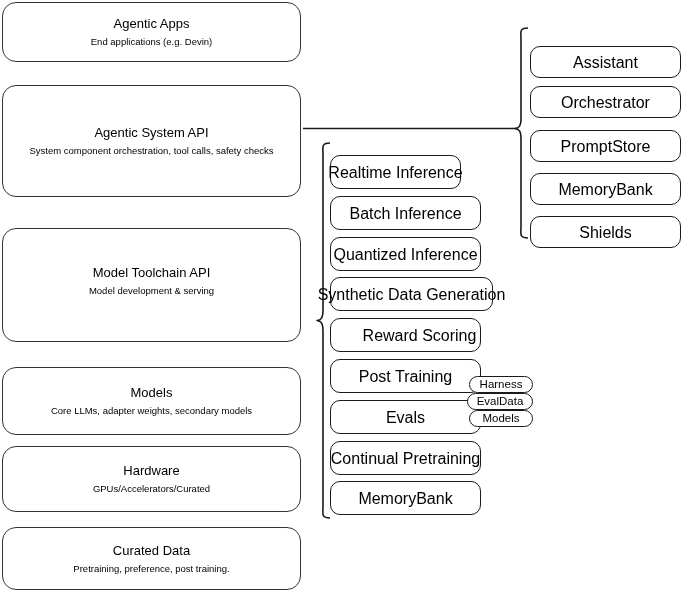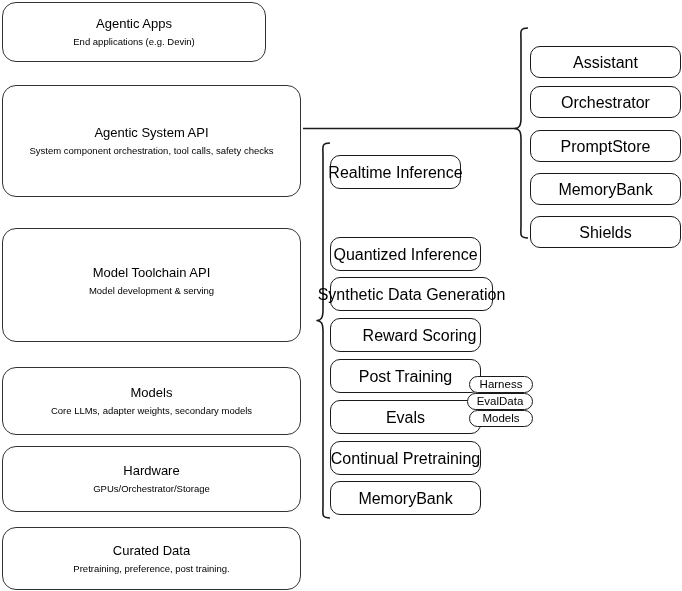--- a/index.html
+++ b/index.html
@@ -118,21 +118,21 @@
 
     <path d="M 330 143
              C 321 143, 323 147, 323 155
              L 323 310
              C 323 318, 321 320, 317 320.5
              C 321 321, 323 323, 323 331
              L 323 506
              C 323 514, 321 518, 330 518"></path>
   </svg>
 
-  <div class="node layer" style="left:2px; top:2px; width:264px; height:60px;">
+  <div class="node layer" style="left:2px; top:2px; width:299px; height:60px;">
     <div class="title">Agentic Apps</div>
     <div class="subtitle">End applications (e.g. Devin)</div>
   </div>
 
   <div class="node layer" style="left:2px; top:85px; width:299px; height:112px;">
     <div class="title">Agentic System API</div>
     <div class="subtitle">System component orchestration, tool calls, safety checks</div>
   </div>
 
   <div class="node layer top-align" style="left:2px; top:228px; width:299px; height:114px; padding-top:36px;">
@@ -140,31 +140,34 @@
     <div class="subtitle">Model development &amp; serving</div>
   </div>
 
   <div class="node layer" style="left:2px; top:367px; width:299px; height:68px;">
     <div class="title">Models</div>
     <div class="subtitle">Core LLMs, adapter weights, secondary models</div>
   </div>
 
   <div class="node layer" style="left:2px; top:446px; width:299px; height:66px;">
     <div class="title">Hardware</div>
-    <div class="subtitle">GPUs/Orchestrator/Storage</div>
+    <div class="subtitle">GPUs/Accelerators/Curated</div>
   </div>
 
   <div class="node layer" style="left:2px; top:527px; width:299px; height:63px;">
     <div class="title">Curated Data</div>
     <div class="subtitle">Pretraining, preference, post training.</div>
   </div>
 
   <div class="node chip" style="left:330px; top:143px; width:131px; height:34px;">
     <span>Realtime Inference</span>
   </div>
+  <div class="node chip" style="left:330px; top:184px; width:151px; height:34px;">
+    <span>Batch Inference</span>
+  </div>
   <div class="node chip" style="left:330px; top:225px; width:151px; height:34px;">
     <span>Quantized Inference</span>
   </div>
   <div class="node chip" style="left:330px; top:265px; width:163px; height:34px;">
     <span>Synthetic Data Generation</span>
   </div>
   <div class="node chip" style="left:330px; top:306px; width:151px; height:34px;padding-left:28px;">
     <span>Reward Scoring</span>
   </div>
   <div class="node chip" style="left:330px; top:347px; width:151px; height:34px;">

